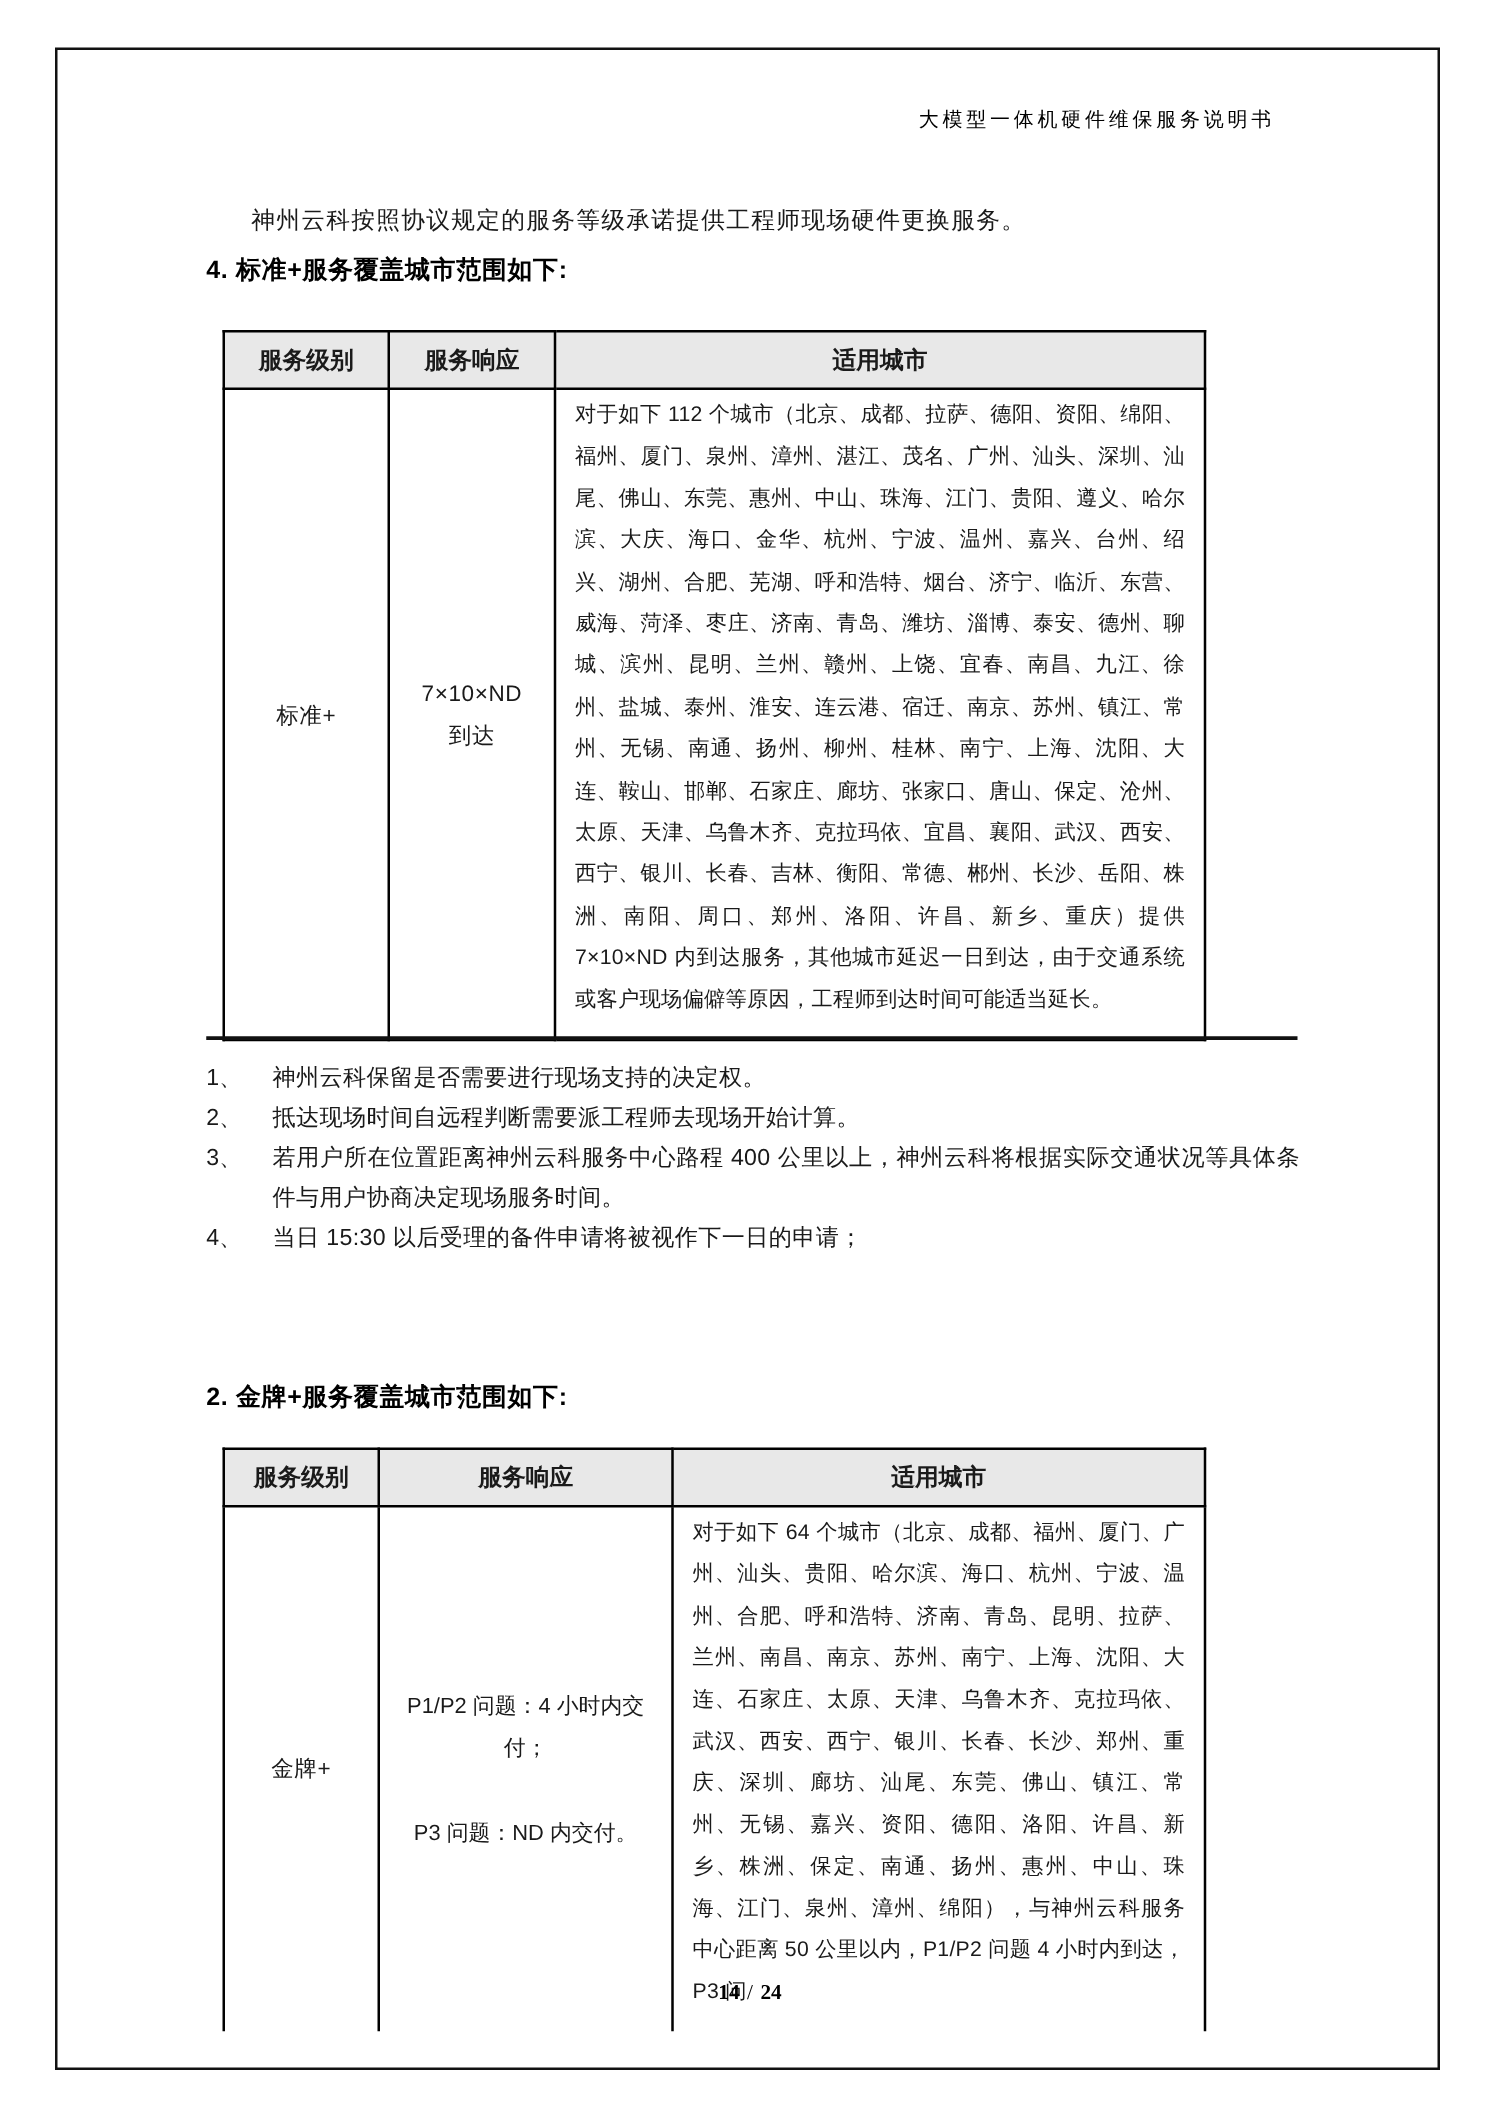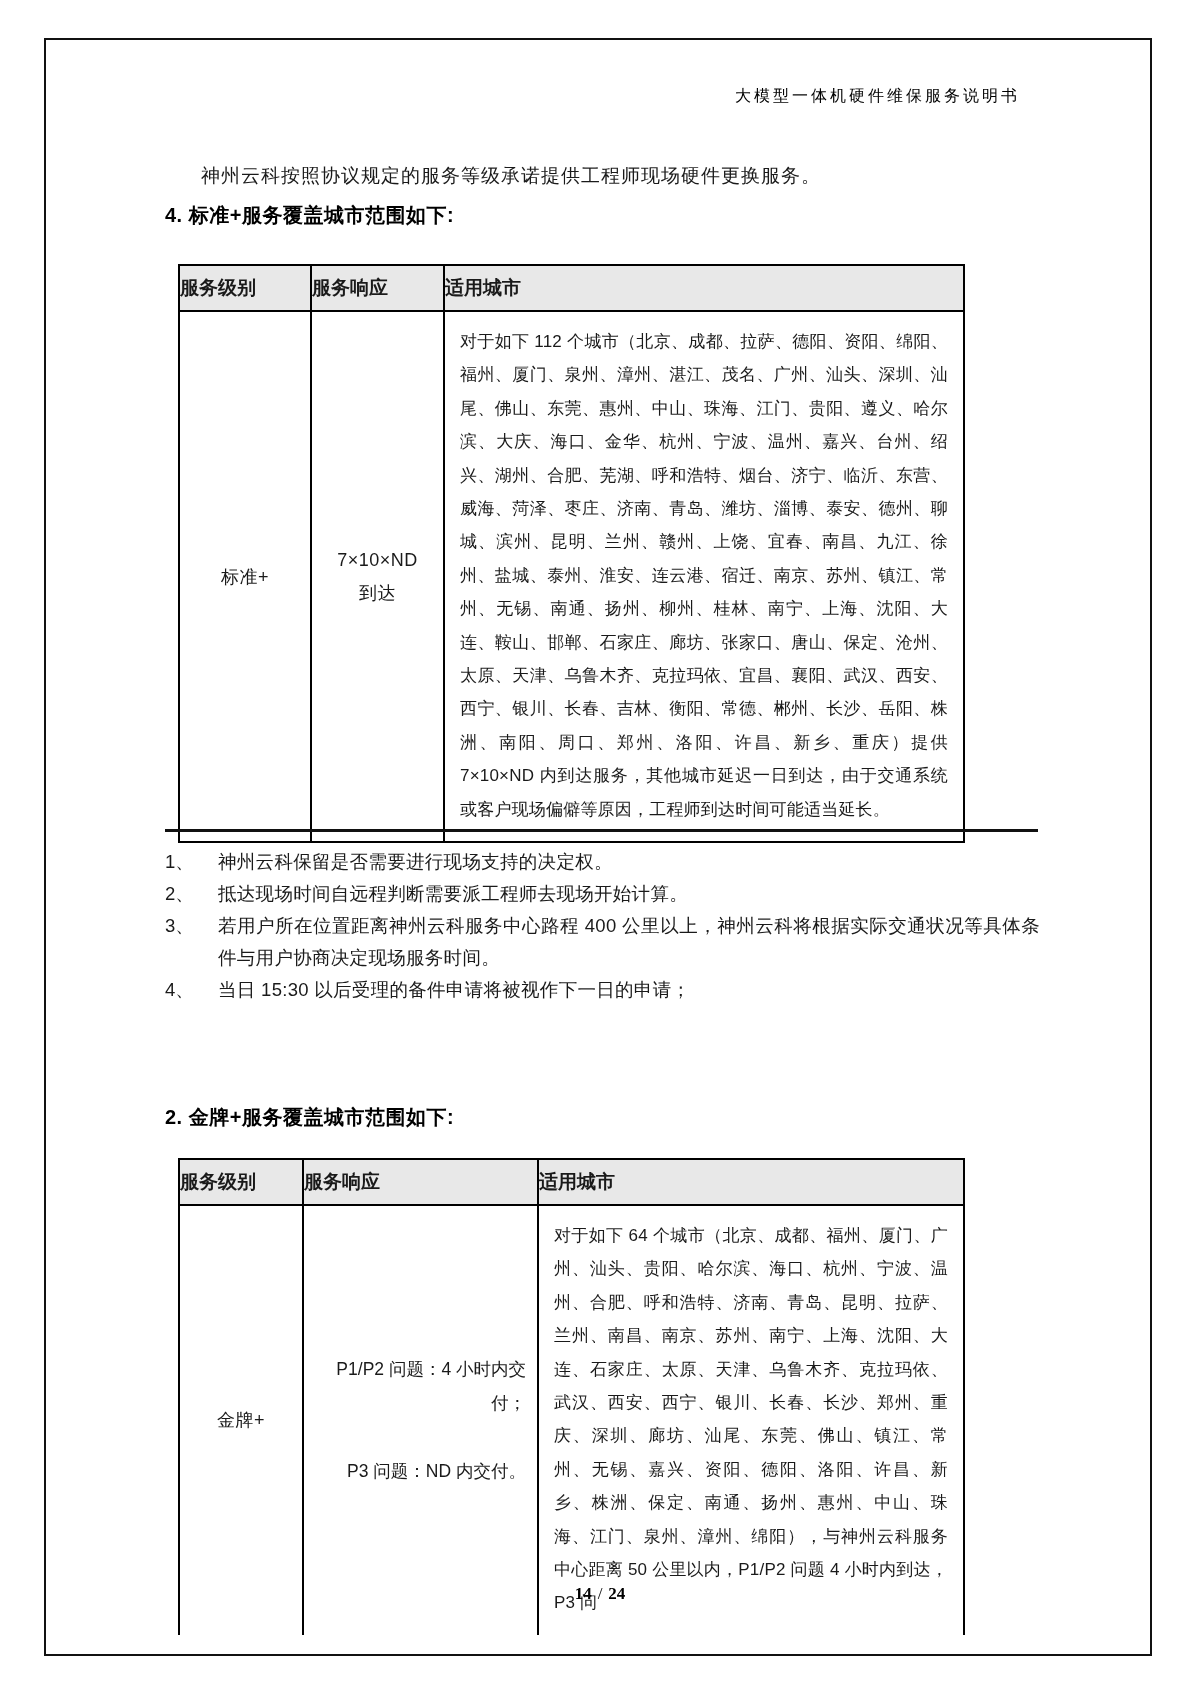--- a/index.html
+++ b/index.html
@@ -27,31 +27,31 @@
   .sec1-heading{top:202px;}
   .sec2-heading{top:1104px;}
   table.tbl{
     position:absolute;left:178px;border-collapse:collapse;table-layout:fixed;
     background:#fff;
   }
   .tbl1{top:264px;}
   .tbl2{top:1158px;}
   table.tbl th{
     background:#e8e8e8;font-size:19px;font-weight:bold;height:44px;
-    text-align:left;vertical-align:middle;padding:0;
+    text-align:center;vertical-align:middle;padding:0;
   }
   table.tbl th,table.tbl td{border:2px solid #000;}
   table.tbl td{vertical-align:middle;}
   td.cell-center{text-align:center;font-size:18px;letter-spacing:0.5px;}
   td.cell-cities{
     font-size:17px;line-height:33.4px;text-align:justify;
-    padding:13px 15px 15px 15px;vertical-align:top;letter-spacing:0.2px;
+    padding:3px 15px 15px 15px;vertical-align:top;letter-spacing:0.2px;
   }
   .resp-line{display:block;line-height:33px;}
-  .resp-block{font-size:17.5px;line-height:34px;text-align:right;padding:6px 10px;}
+  .resp-block{font-size:17.5px;line-height:34px;text-align:center;padding:6px 10px;}
   .resp-block p{margin:0;}
   .resp-gap{height:34px;}
   tr.cut td{border-bottom:none;}
   .divider-rule{
     position:absolute;top:829px;left:165px;width:873px;height:3px;background:#111;
   }
   .notes{
     position:absolute;top:846px;left:165px;width:875px;font-size:18.5px;
   }
   .notes-label{font-weight:bold;font-size:19px;margin-bottom:9px;}

